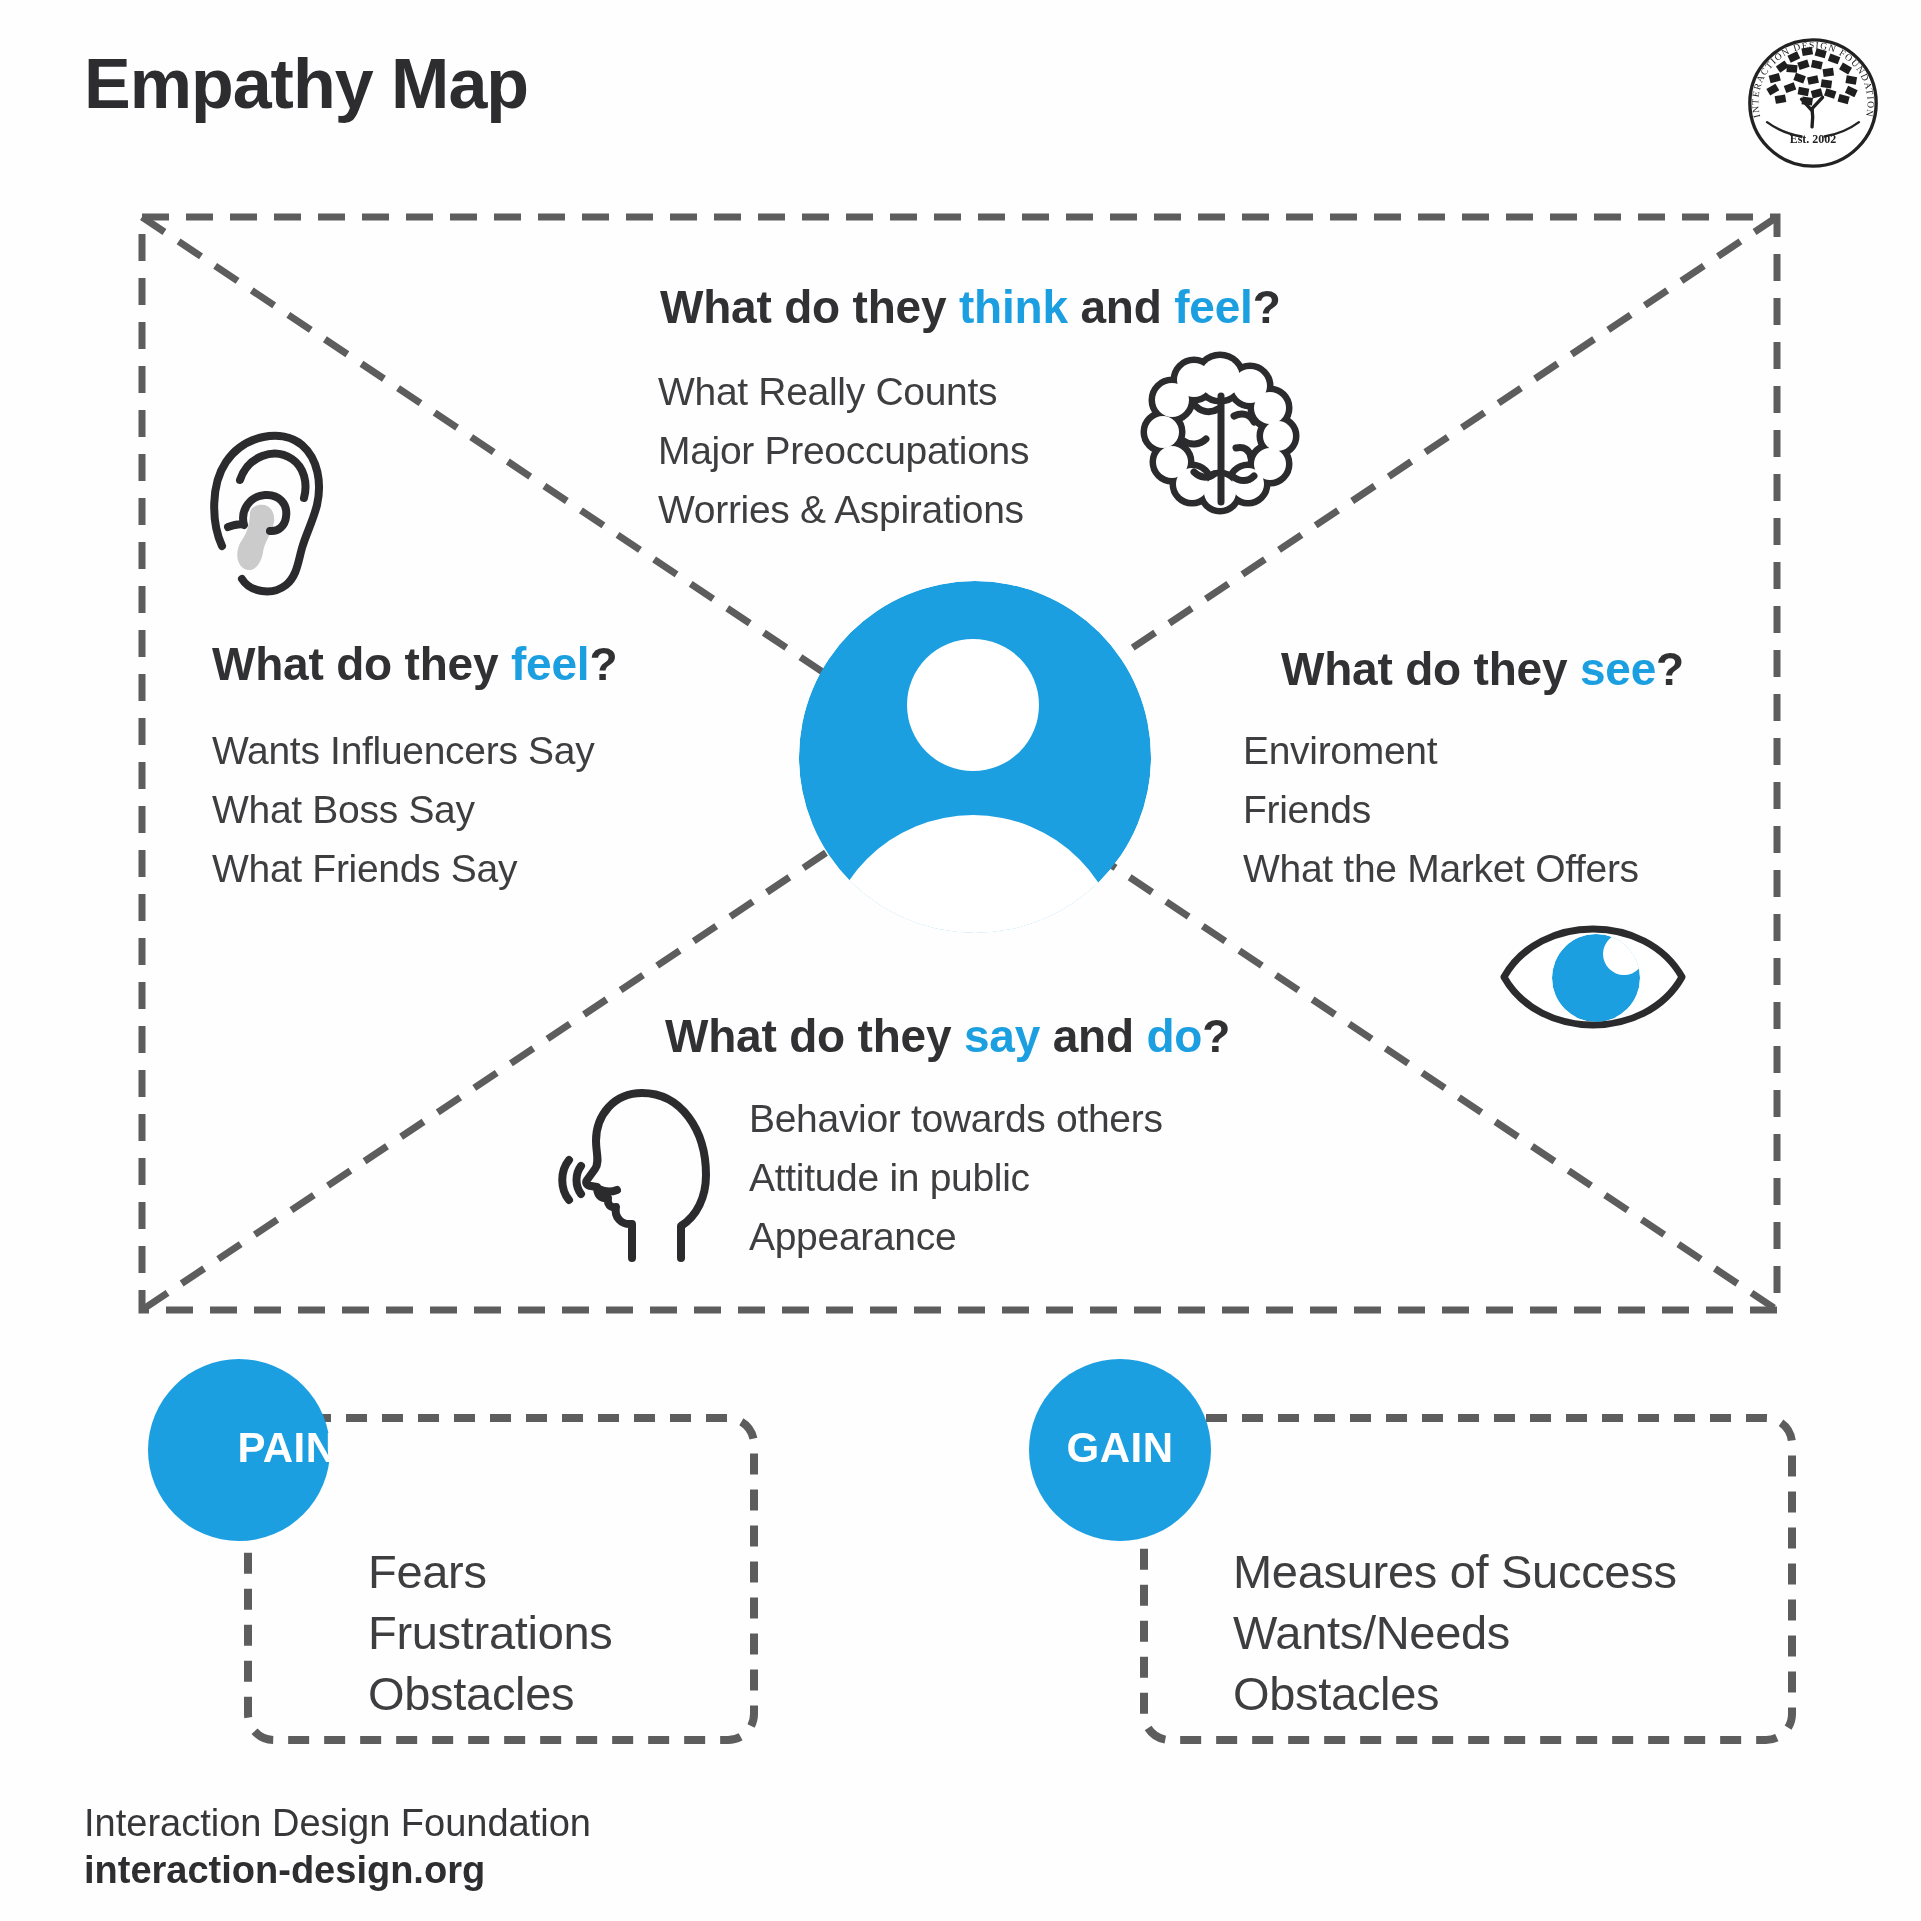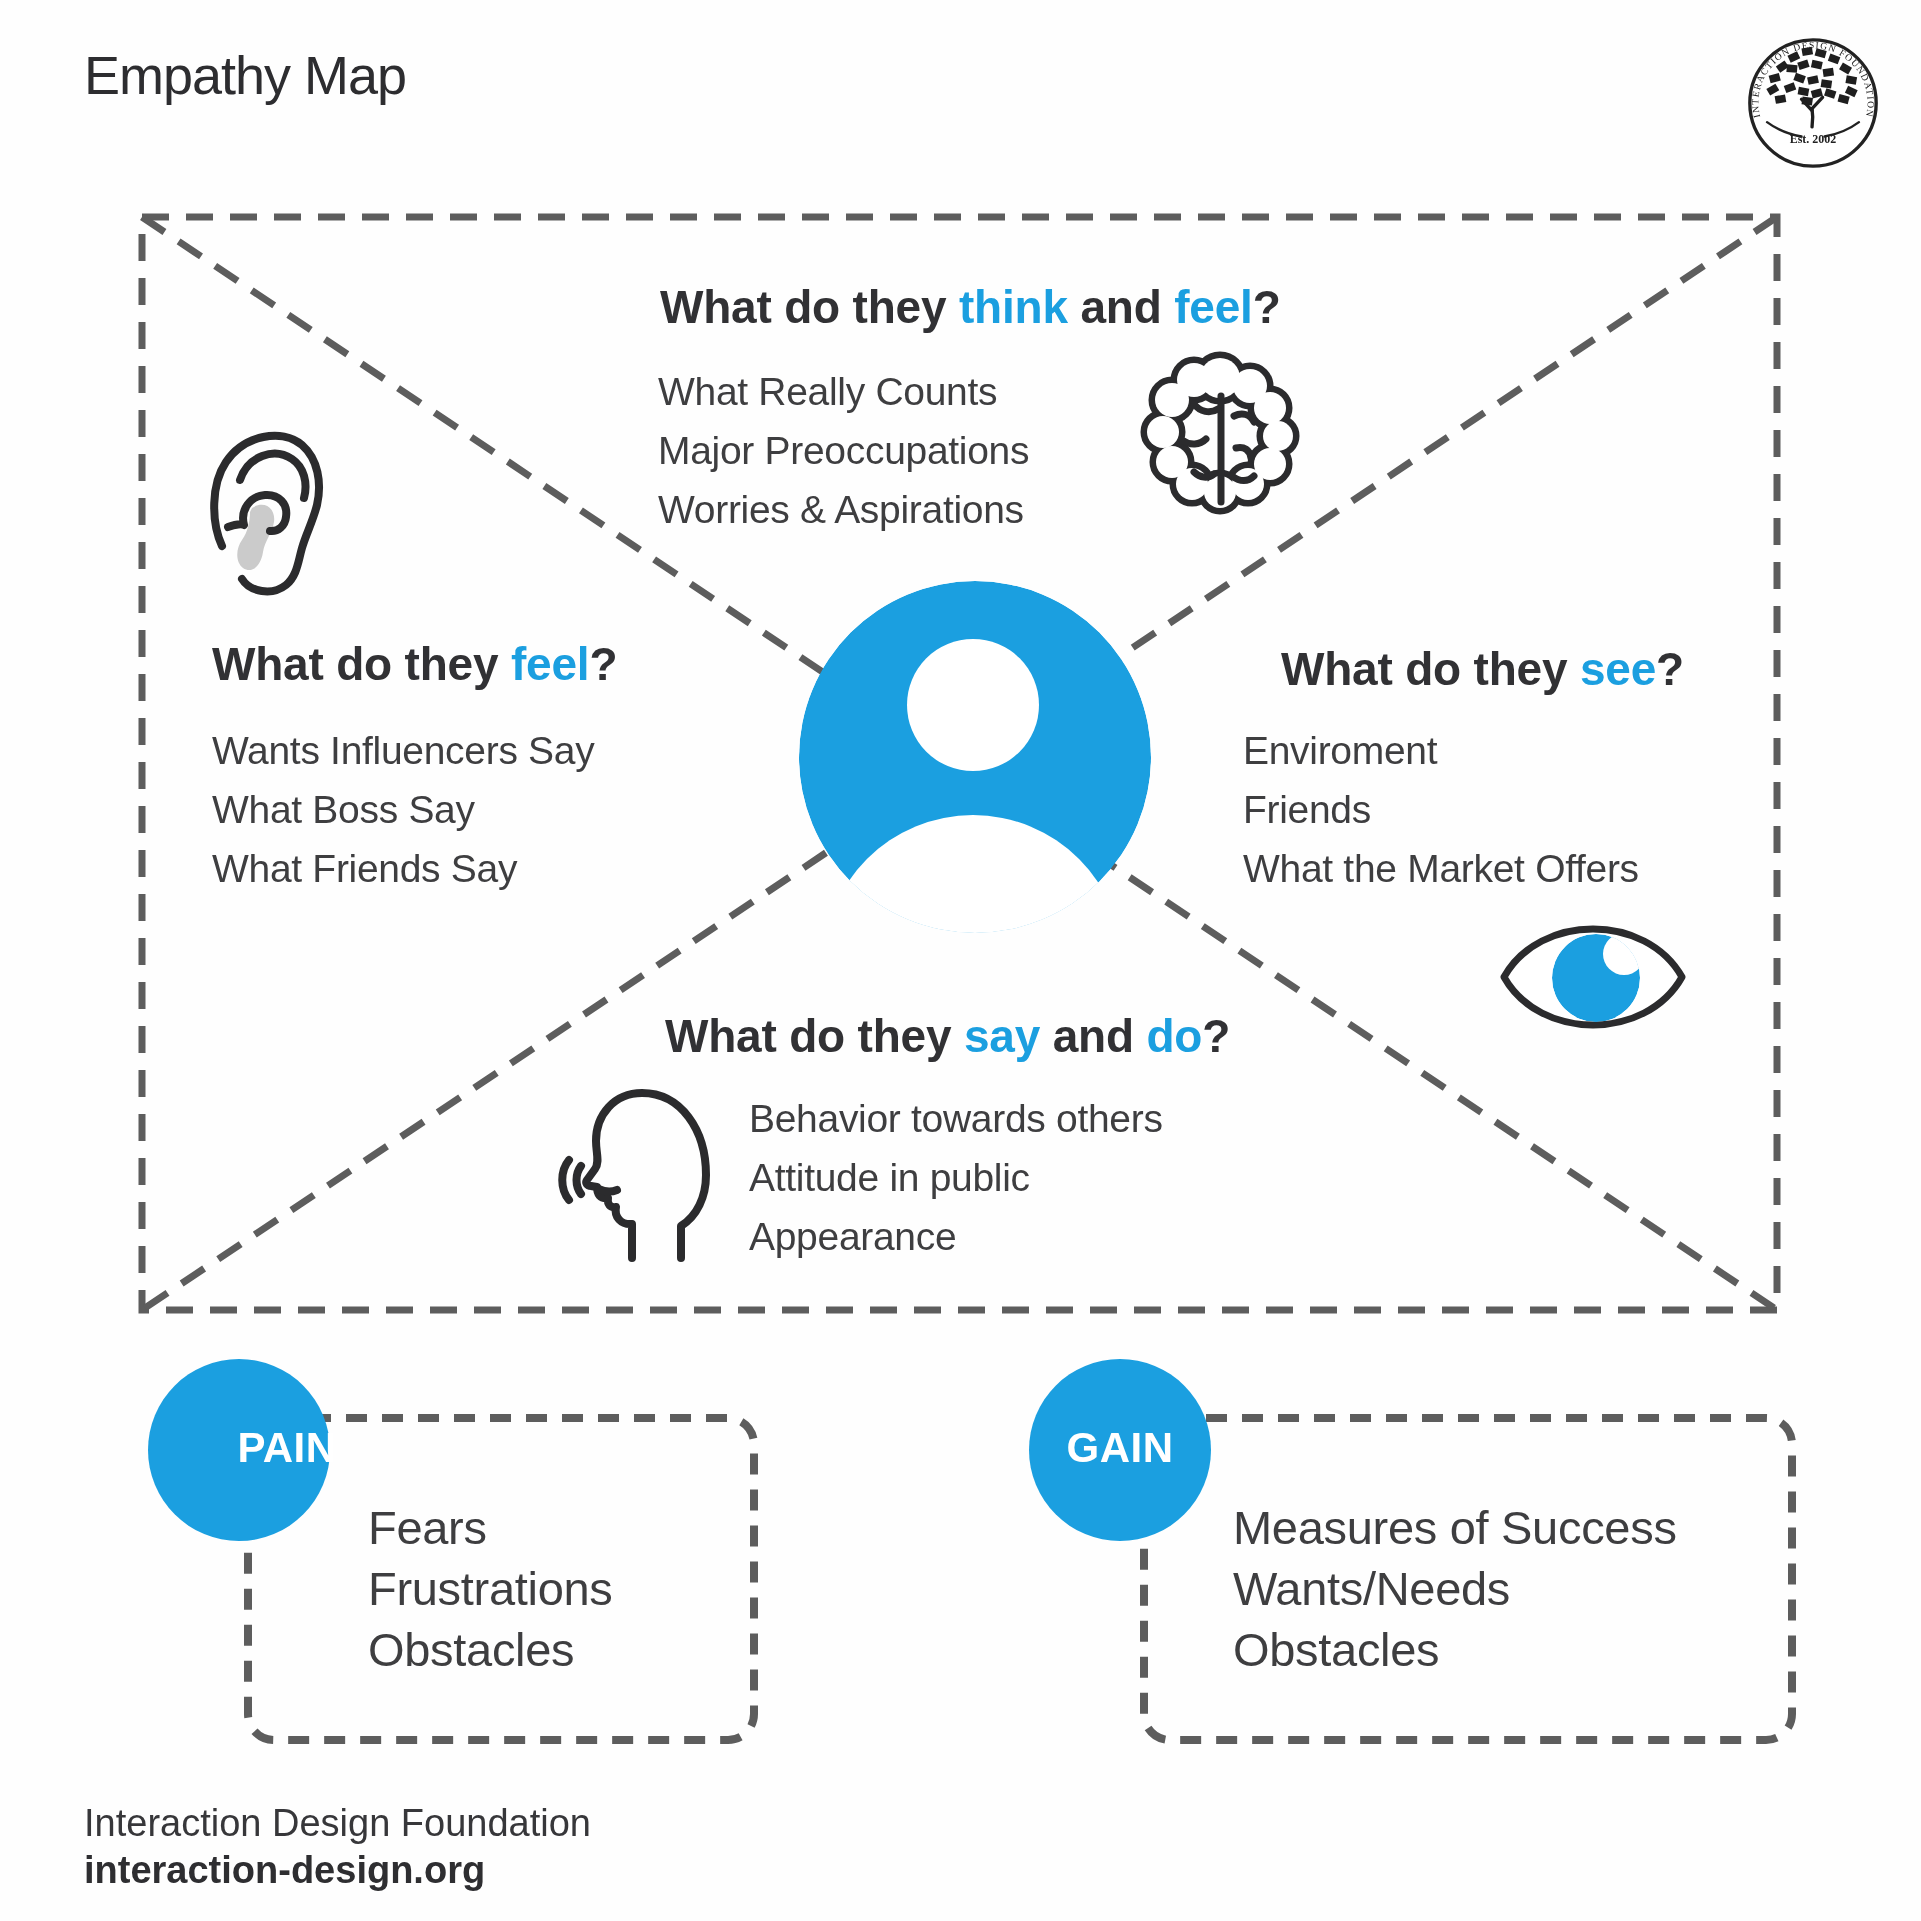--- a/index.html
+++ b/index.html
@@ -2,30 +2,30 @@
 <html><head>
 <meta charset="utf-8">
 <style>
   html,body{margin:0;padding:0;background:#ffffff;}
   #stage{
     position:relative;width:1921px;height:1921px;overflow:hidden;background:#fefefe;
     font-family:"Liberation Sans","DejaVu Sans",sans-serif;color:#333;
   }
   .abs{position:absolute;}
   #page-title{
-    left:84px;top:44px;font-size:54px;font-weight:400;letter-spacing:-1px;color:#2d2d30;white-space:nowrap;
+    left:84px;top:44px;font-size:70px;font-weight:700;letter-spacing:-1px;color:#2d2d30;white-space:nowrap;
   }
   .q-heading{
     position:absolute;font-weight:700;font-size:46px;color:#313134;white-space:nowrap;letter-spacing:-0.2px;
   }
   .blue{color:#1B9FE0;}
   .q-body{
     position:absolute;font-size:39px;line-height:59px;color:#3e3e40;white-space:nowrap;letter-spacing:-0.3px;font-weight:400;
   }
-  .box-items{font-size:47px;line-height:61px;}
+  .box-items{font-size:47px;line-height:61px;margin-top:44px;}
   .circle-label{
     position:absolute;transform:translate(-50%,-50%);color:#ffffff;font-weight:700;font-size:42px;letter-spacing:0.5px;white-space:nowrap;
   }
   #footer{left:84px;top:1800px;font-size:38px;line-height:47px;color:#37373a;white-space:nowrap;}
   #footer .org{font-weight:400;}
   #footer .url{font-weight:700;color:#2e2e31;}
   svg{display:block;}
   #diagram-svg{position:absolute;left:0;top:0;}
   #logo-svg{position:absolute;left:1746px;top:36px;}
 </style>

